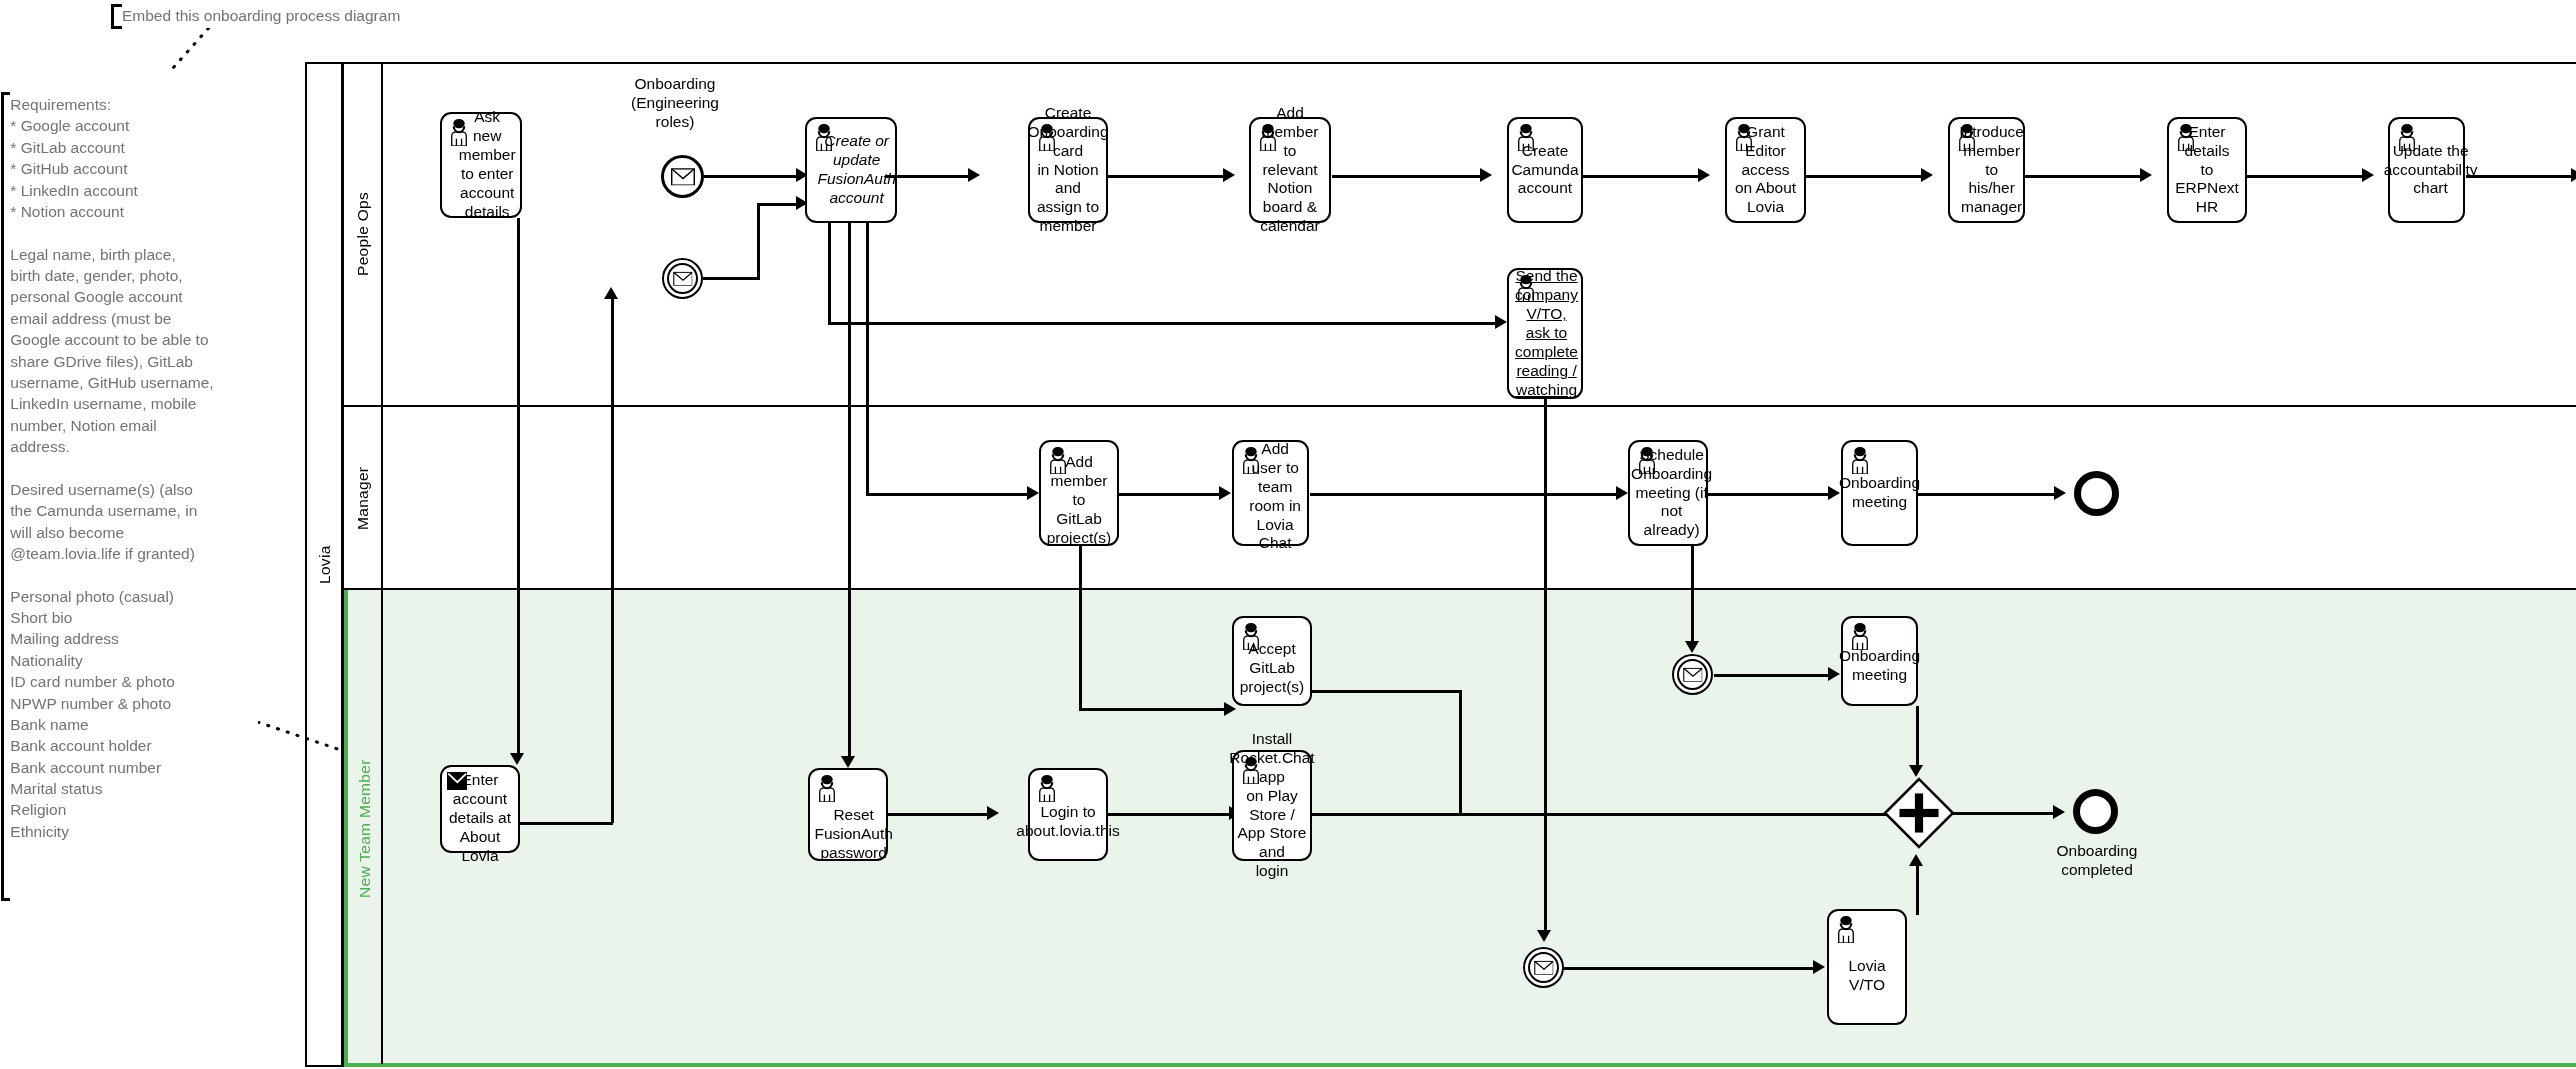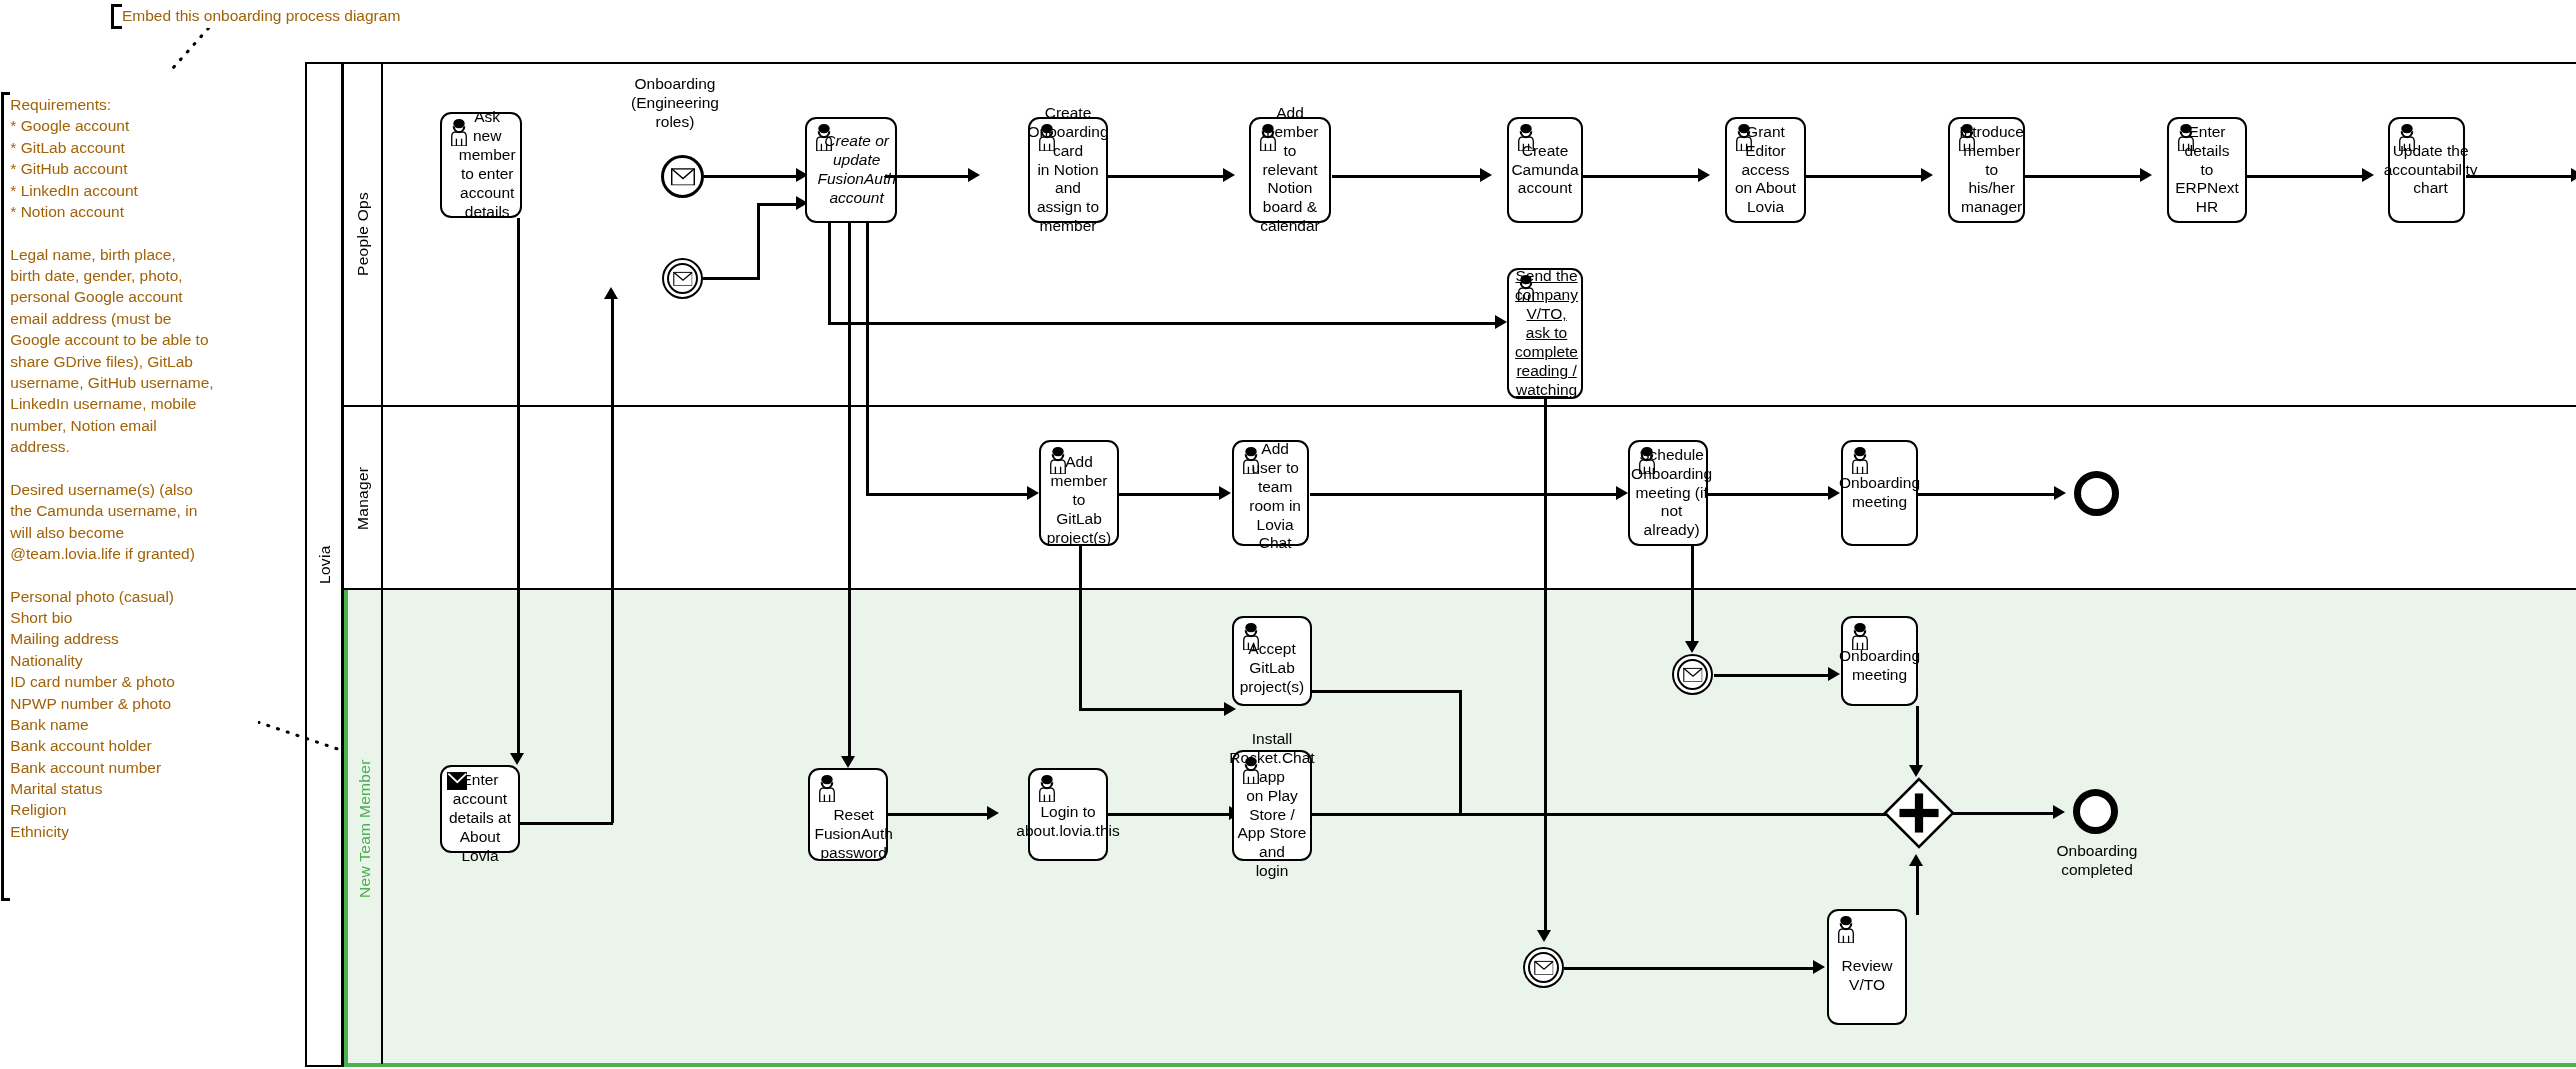--- a/index.html
+++ b/index.html
@@ -1,20 +1,20 @@
 <!DOCTYPE html>
 <html style="font-size:8.2px"><head>
 <meta charset="utf-8">
 <style>
   html,body{margin:0;padding:0;background:#ffffff;}
   body{font-family:"Liberation Sans","DejaVu Sans",sans-serif;color:#000;}
   #canvas{position:relative;width:2909px;height:1070px;background:#fff;overflow:hidden;}
 
   
-  .anno{position:absolute;font-size:15.5px;line-height:1.38;white-space:pre-wrap;color:#a16207;}
+  .anno{position:absolute;font-size:15.5px;line-height:1.38;white-space:pre-wrap;color:#737373;}
   .anno-bracket{position:absolute;border-left:3.6px solid #000;border-top:3.6px solid #000;border-bottom:3.6px solid #000;box-sizing:border-box;}
 
   
   .pool{position:absolute;box-sizing:border-box;border:2.6px solid #000;}
   .pool-label{position:absolute;writing-mode:vertical-rl;transform:rotate(180deg);
       display:flex;align-items:center;justify-content:center;font-size:15.5px;letter-spacing:0.3px;}
   .lane{position:absolute;box-sizing:border-box;border-bottom:2.6px solid #000;}
   .lane.last{border-bottom:none;}
   .lane-label{position:absolute;writing-mode:vertical-rl;transform:rotate(180deg);
       display:flex;align-items:center;justify-content:center;font-size:15.5px;letter-spacing:0.3px;}
@@ -580,20 +580,20 @@
     <svg class="task-icon" viewBox="0 0 46 52">
       <ellipse cx="23" cy="9" rx="11" ry="9" fill="#000"></ellipse>
       <path d="M12 14 a11 11 0 0 0 22 0" fill="none" stroke="#000" stroke-width="2.5"></path>
       <path d="M23 26 a9 11 0 0 0 9 -11" fill="none" stroke="#000" stroke-width="2.5"></path>
       <path d="M23 26 a9 11 0 0 1 -9 -11" fill="none" stroke="#000" stroke-width="2.5"></path>
       <path d="M9 52 L9 33 Q9 26 16 25 L30 25 Q37 26 37 33 L37 52" fill="none" stroke="#000" stroke-width="2.5"></path>
       <line x1="18" y1="38" x2="18" y2="52" stroke="#000" stroke-width="2.5"></line>
       <line x1="28" y1="38" x2="28" y2="52" stroke="#000" stroke-width="2.5"></line>
       <line x1="9" y1="52" x2="37" y2="52" stroke="#000" stroke-width="2.5"></line>
     </svg>
-    <span class="tlabel" style="white-space:pre-line;padding-top:17.5px;">Review V/TO</span>
+    <span class="tlabel" style="white-space:pre-line;padding-top:17.5px;">Lovia V/TO</span>
   </div>
 
   <div class="flow v" style="left:1916px;top:866px;height:49px;"></div>
   <div class="arrow up" style="left:1909px;top:854px;"></div>
 
 </div>
 
 
 </body></html>

